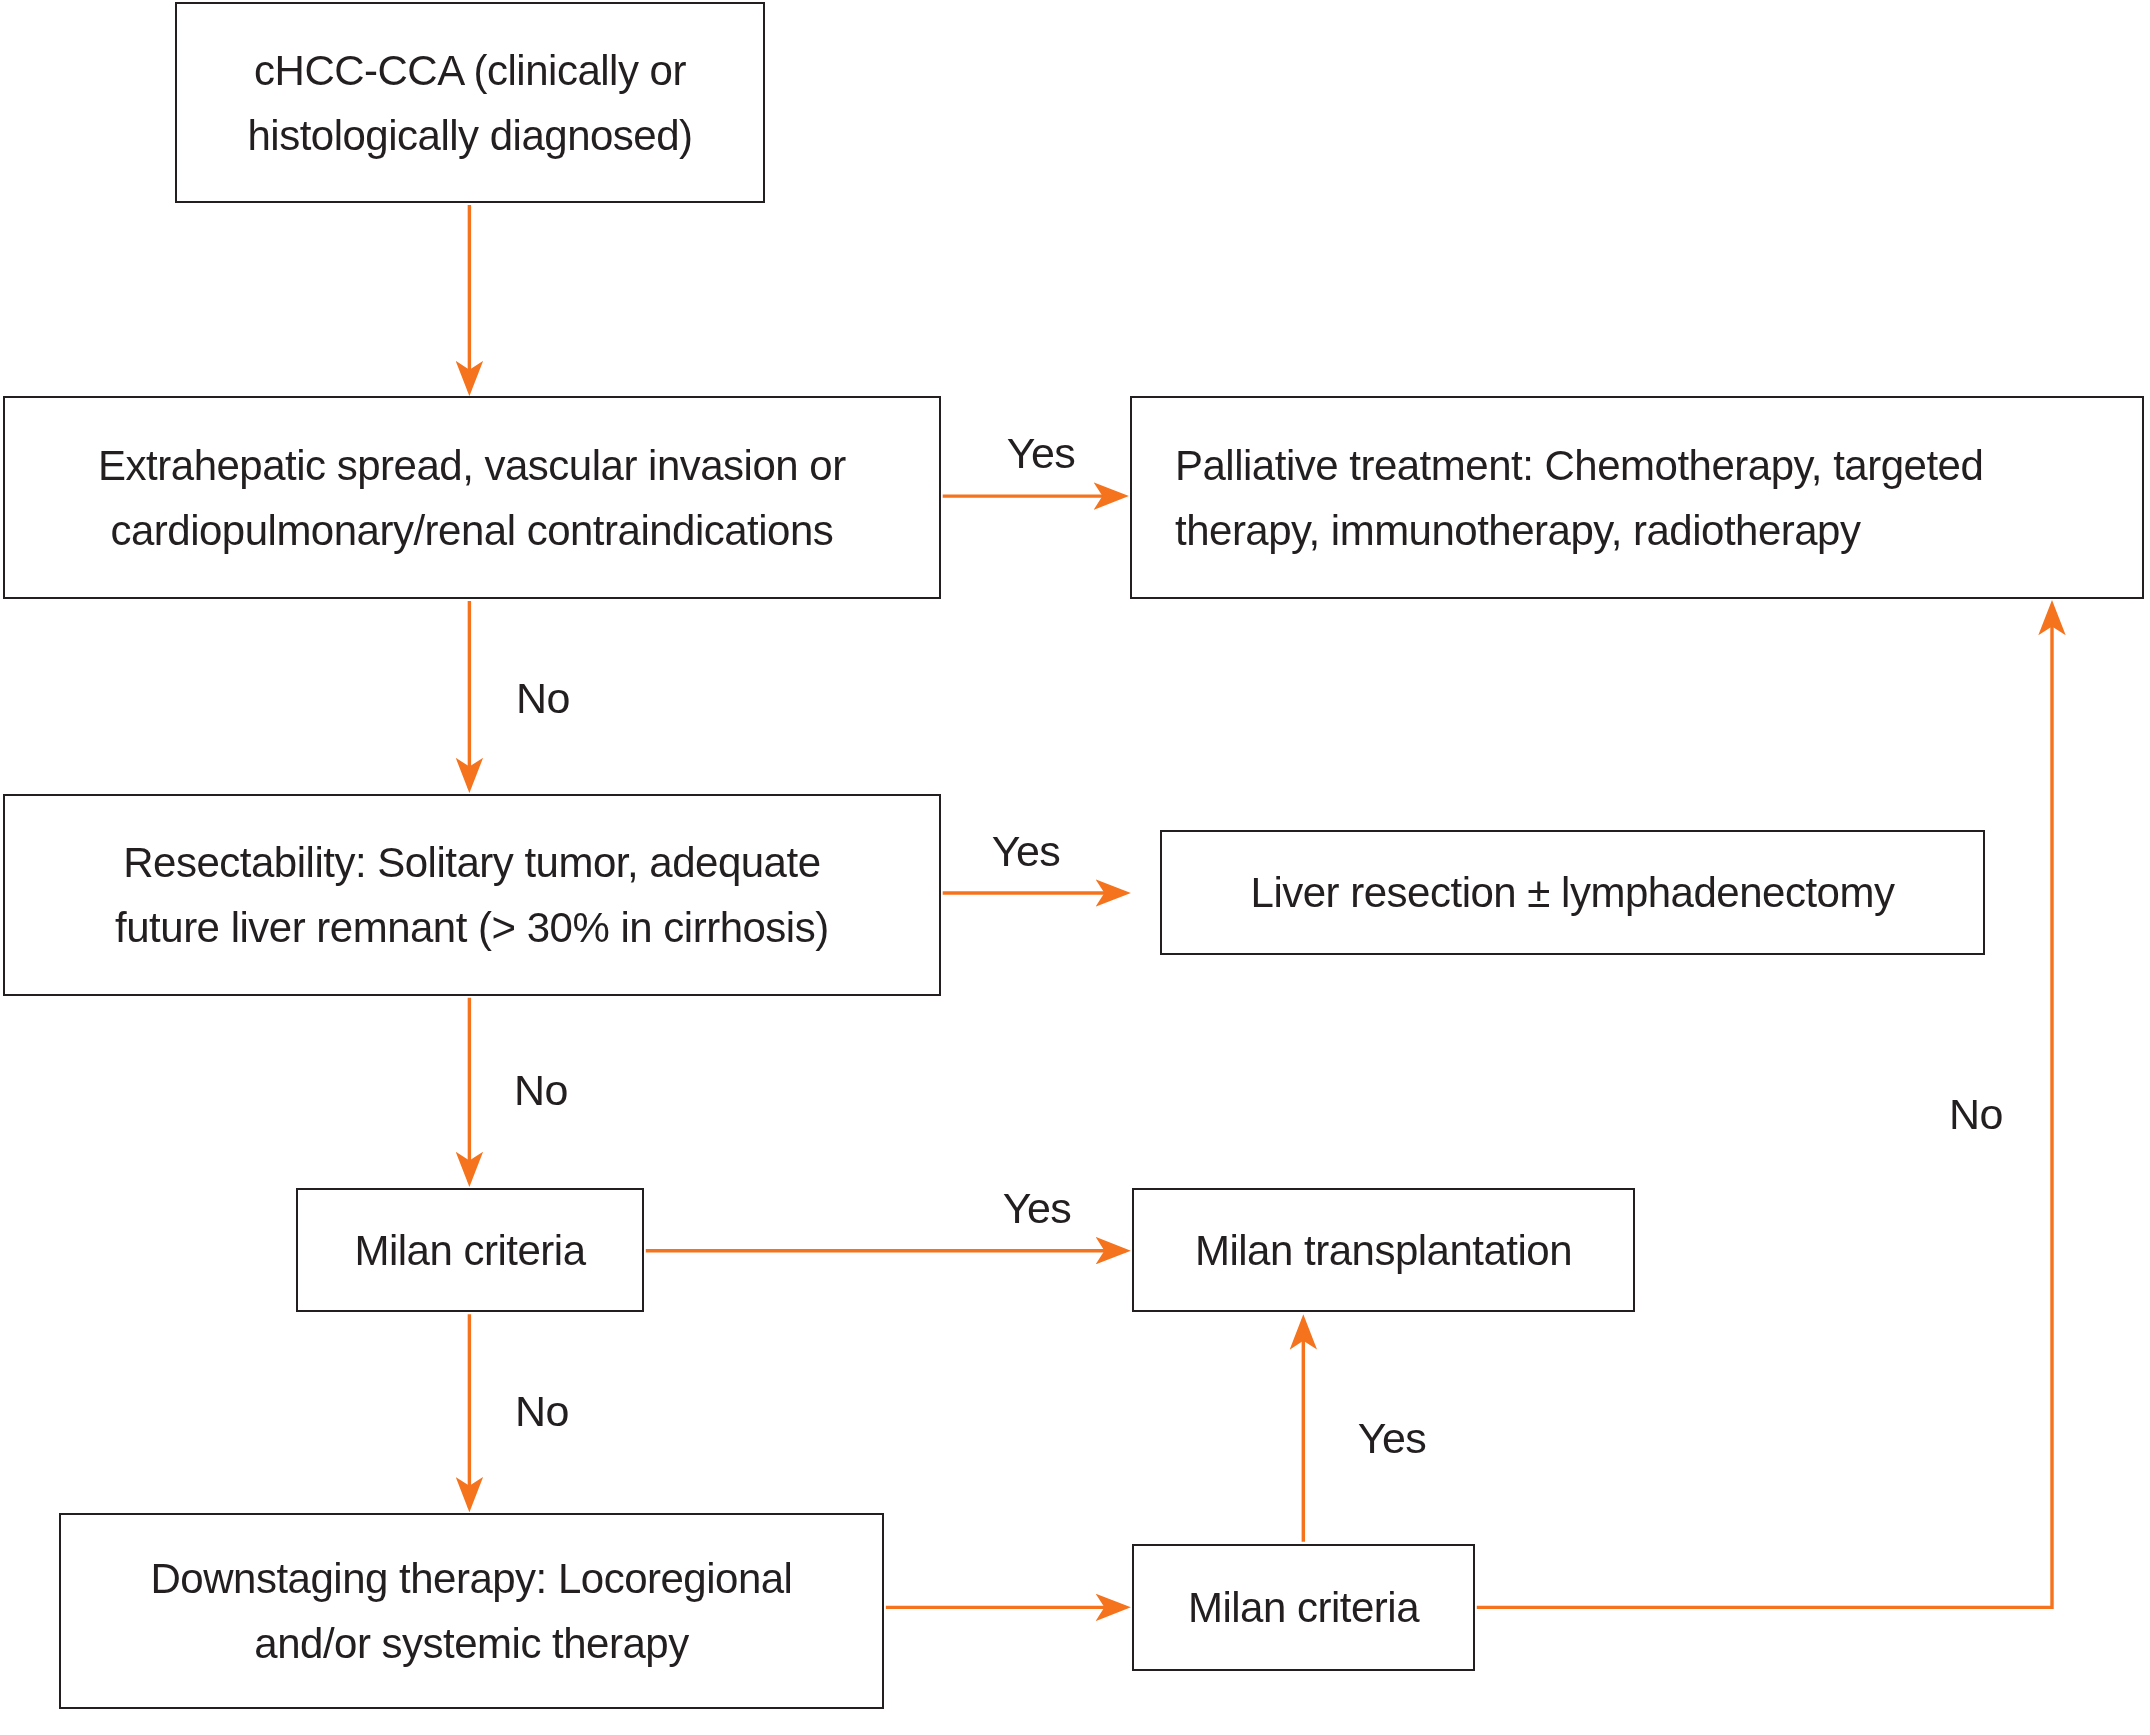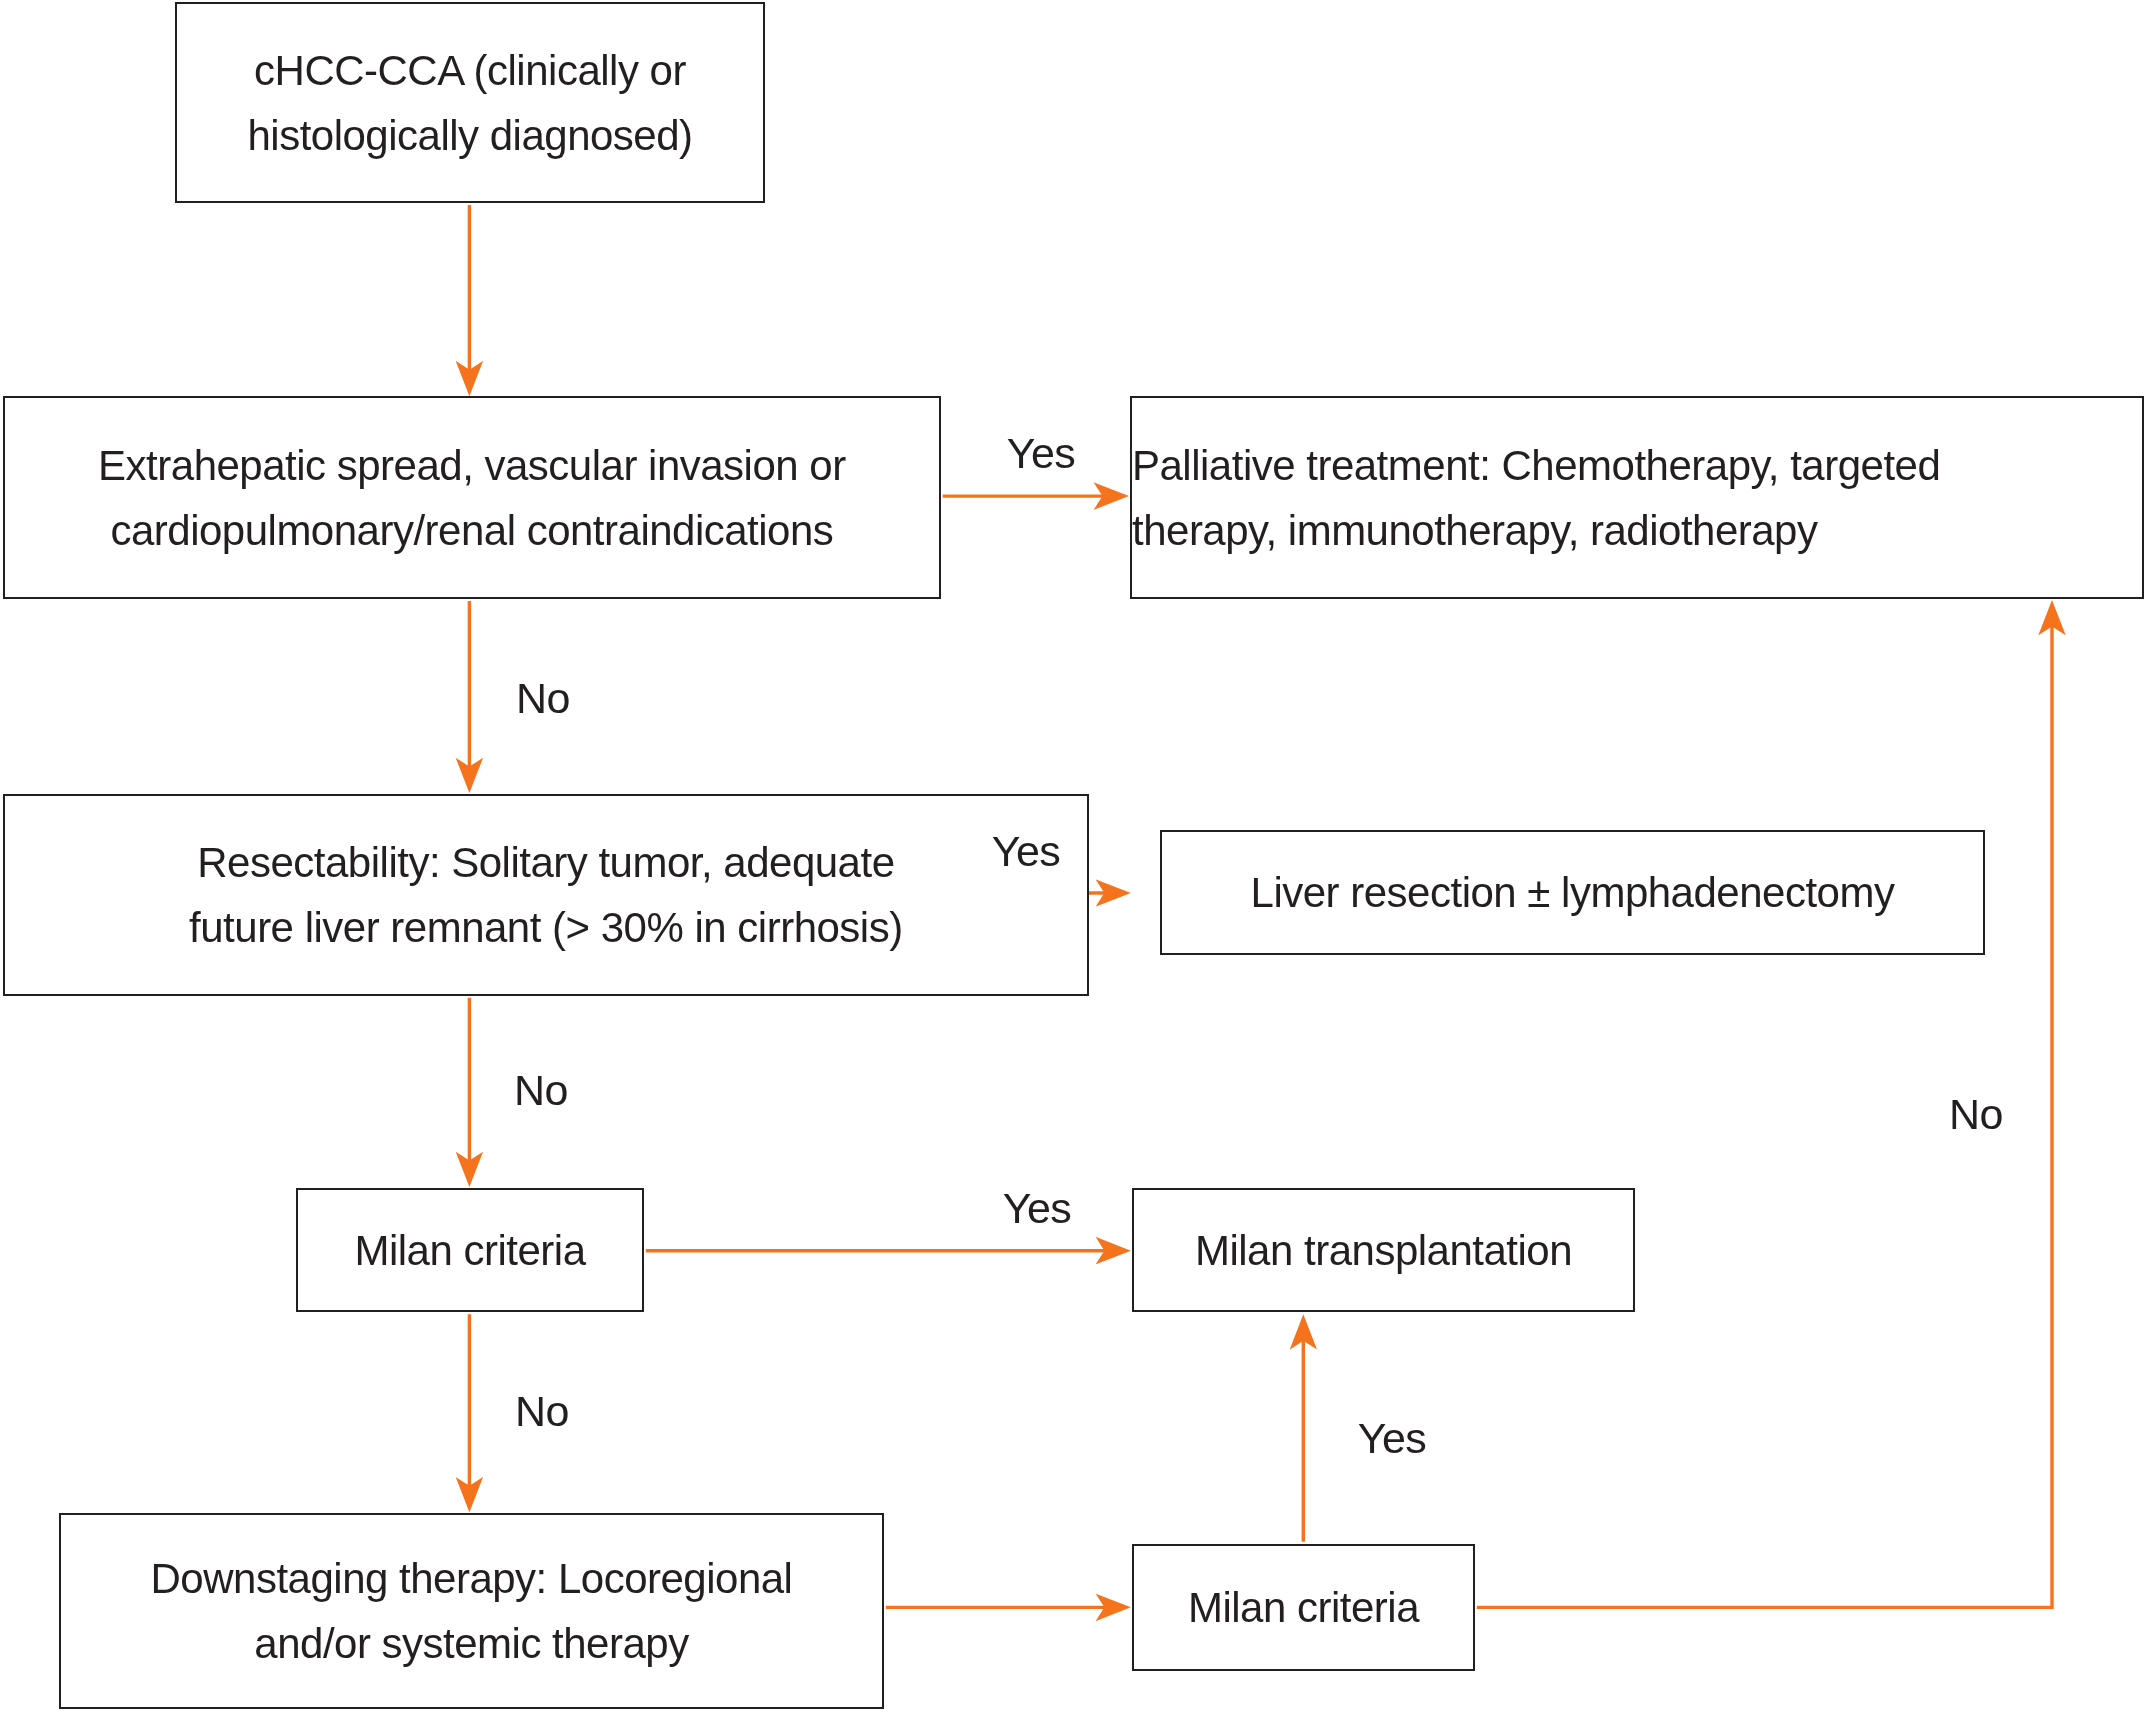--- a/index.html
+++ b/index.html
@@ -22,21 +22,21 @@
   .node{
     position:absolute;z-index:1;
     background:var(--bg);
     border:2.9px solid var(--ink);
     box-sizing:border-box;
     display:flex;flex-direction:column;justify-content:center;align-items:center;
     font-size:42px;line-height:65px;letter-spacing:-0.5px;
     text-align:center;
   }
   .node .nl{white-space:nowrap;}
-  .node.align-left{align-items:flex-start;text-align:left;padding-right:19.6px;}
+  .node.align-left{align-items:flex-start;text-align:left;padding-left:43px;padding-right:19.6px;}
   .edge-label{
     position:absolute;z-index:1;
     transform:translate(-50%,-50%);
     font-size:43px;letter-spacing:-0.5px;
     white-space:nowrap;
   }
 </style>
 </head>
 <body>
 
@@ -68,21 +68,21 @@
   <div class="node" style="left:2.9px;top:396px;width:938px;height:203px;">
     <div class="nl">Extrahepatic spread, vascular invasion or</div>
     <div class="nl">cardiopulmonary/renal contraindications</div>
   </div>
 
   <div class="node align-left" style="left:1130px;top:396px;width:1014px;height:203px;">
     <div class="nl">Palliative treatment: Chemotherapy, targeted</div>
     <div class="nl">therapy, immunotherapy, radiotherapy</div>
   </div>
 
-  <div class="node" style="left:2.9px;top:794px;width:1086px;height:202px;">
+  <div class="node" style="left:2.9px;top:794px;width:938px;height:202px;">
     <div class="nl">Resectability: Solitary tumor, adequate</div>
     <div class="nl">future liver remnant (&gt; 30% in cirrhosis)</div>
   </div>
 
   <div class="node" style="left:1132px;top:830px;width:825px;height:125px;margin-left:28px;">
     <div class="nl">Liver resection ± lymphadenectomy</div>
   </div>
 
   <div class="node" style="left:296px;top:1188px;width:348px;height:124px;">
     <div class="nl">Milan criteria</div>

